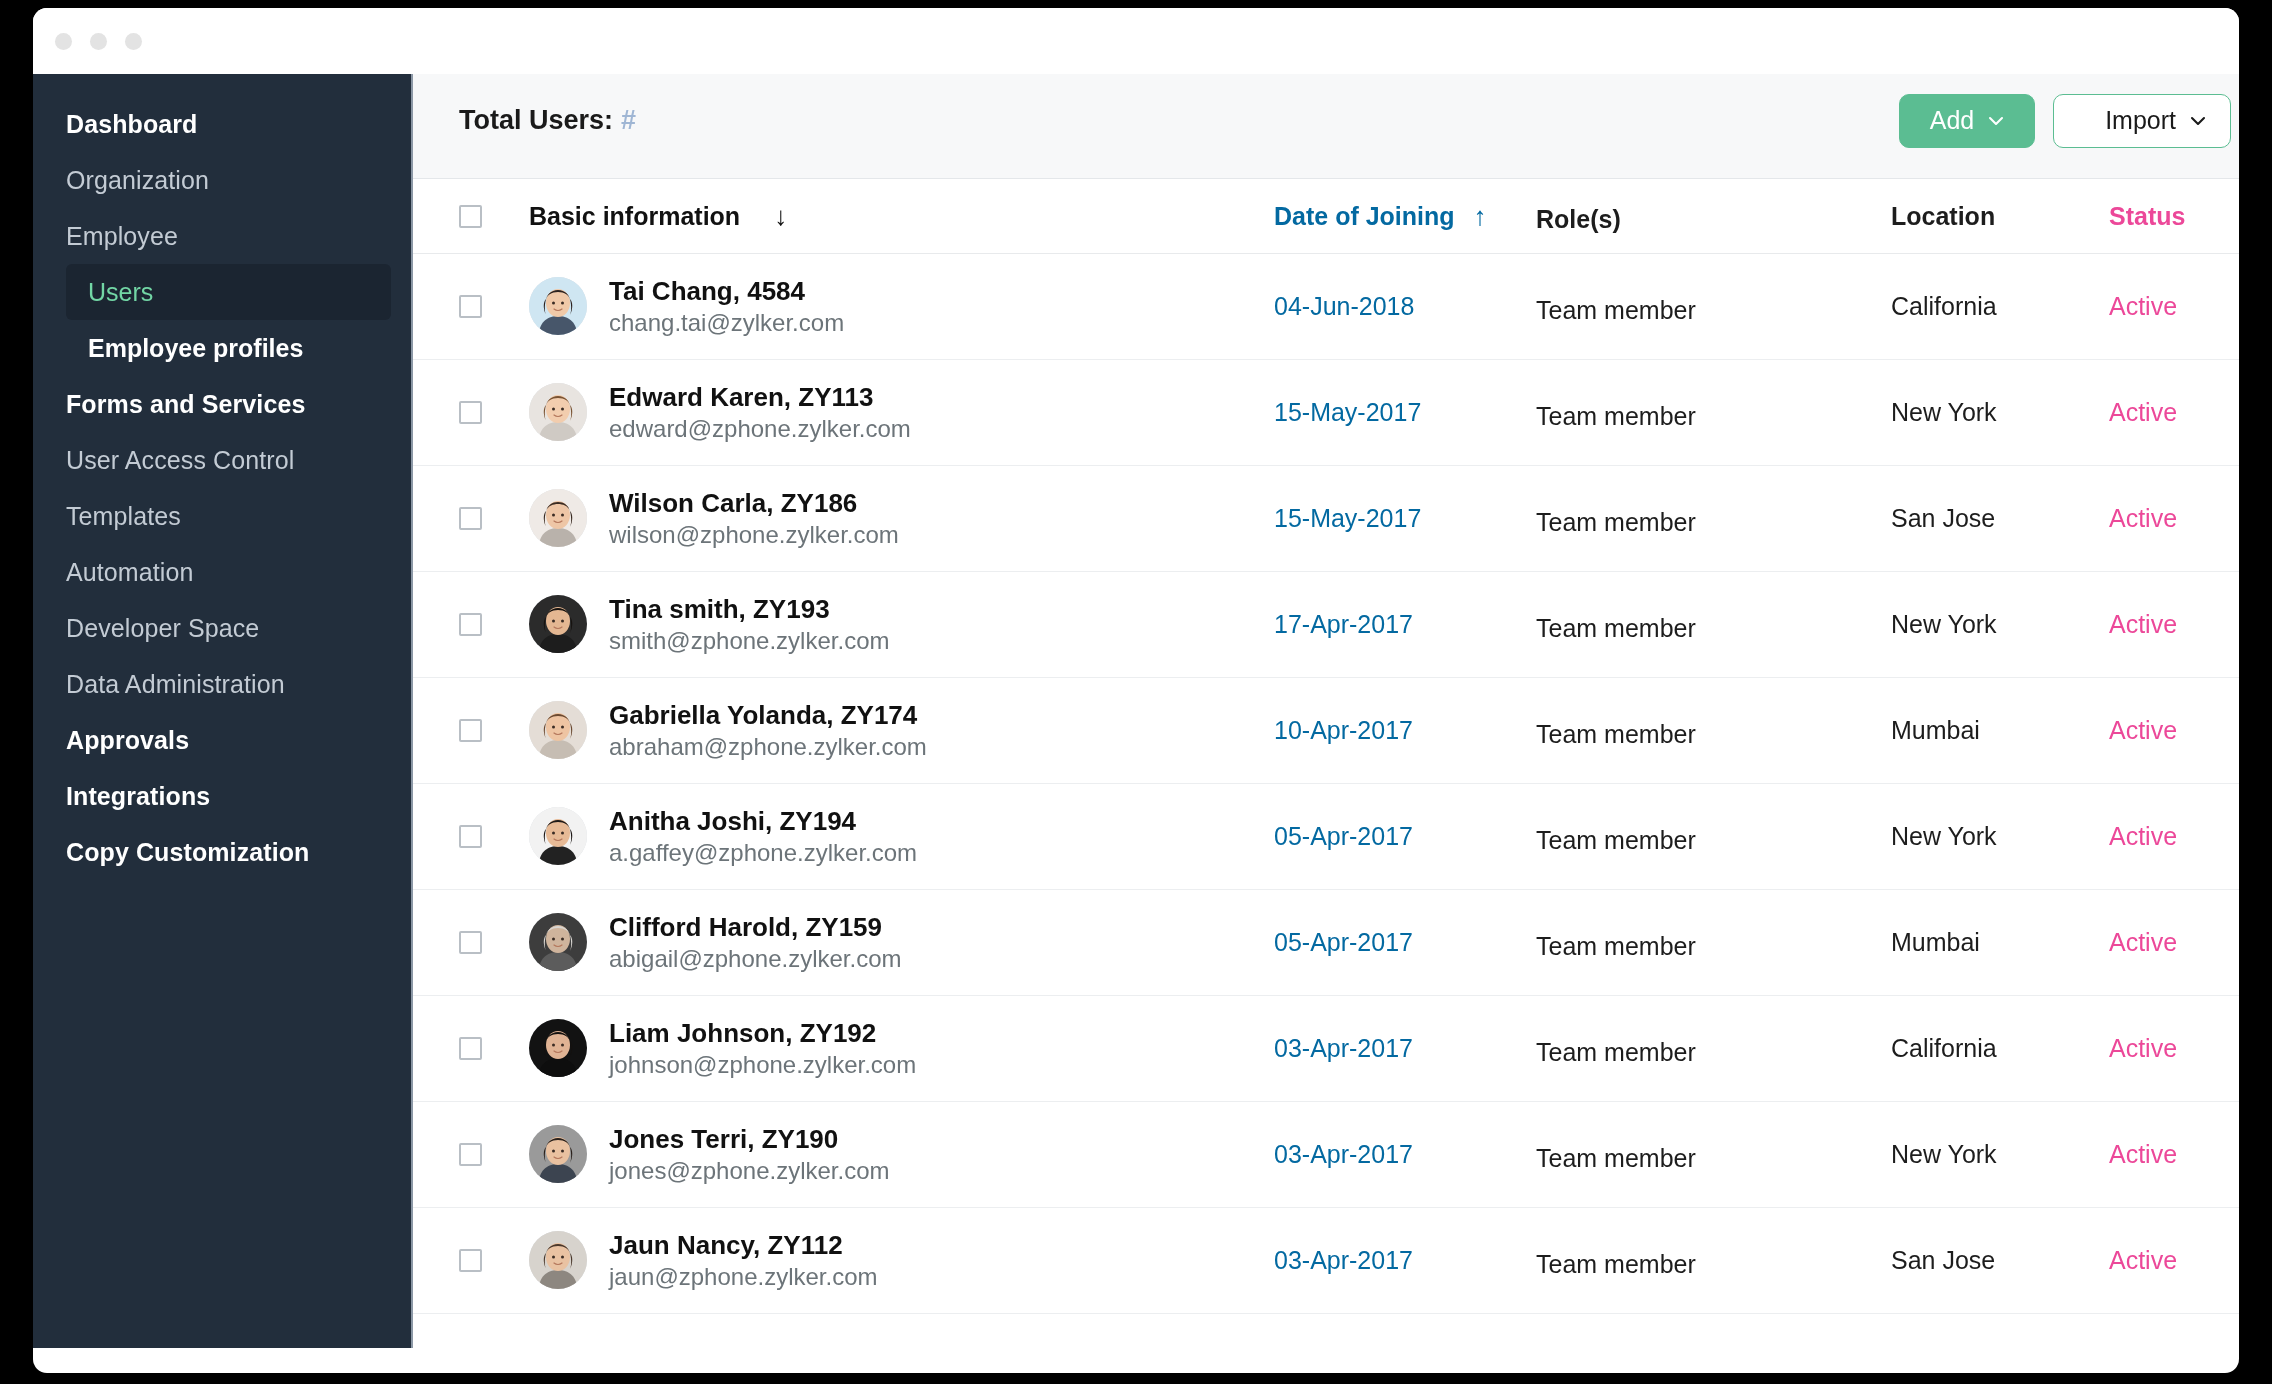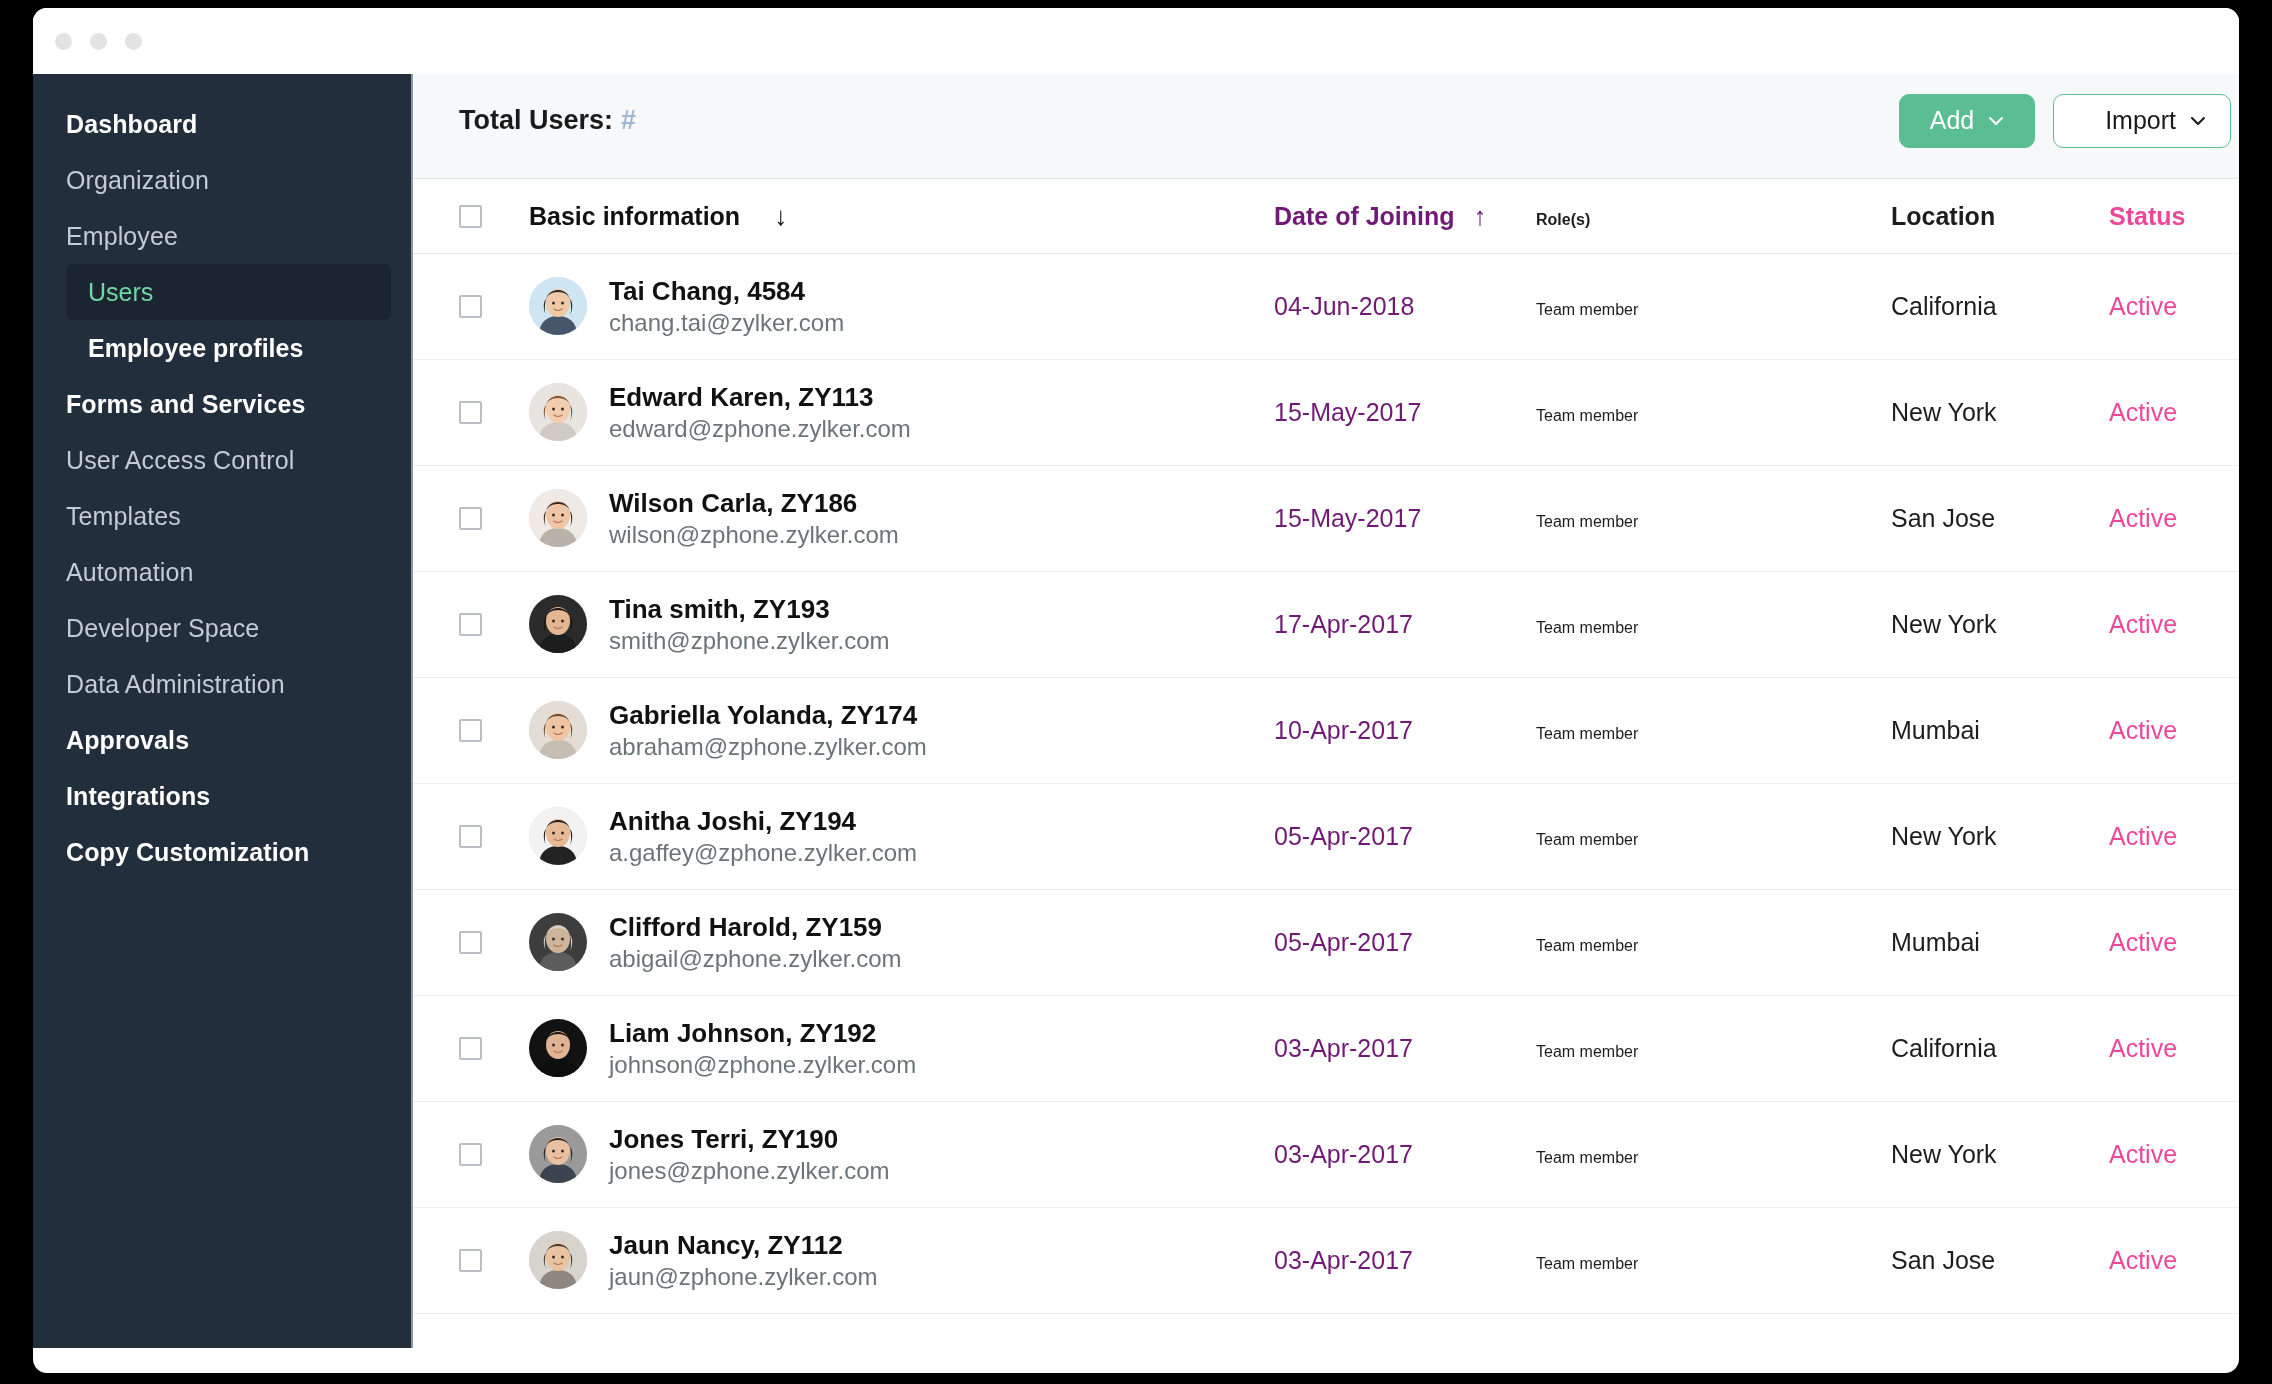--- a/index.html
+++ b/index.html
@@ -142,22 +142,22 @@
   }
   .c-check { flex: 0 0 70px; display: flex; align-items: center; }
   .chkbox {
     width: 23px; height: 23px;
     border: 2px solid #b9bfc5;
     border-radius: 2px;
     background: #fff;
     cursor: pointer;
   }
   .c-basic { flex: 0 0 745px; display: flex; align-items: center; gap: 22px; }
-  .c-date  { flex: 0 0 262px; font-size: 25px; color: #701a75; }
-  .c-role  { flex: 0 0 355px; font-size: 16px; color: #1d1d1d; margin-top: 7px; }
+  .c-date  { flex: 0 0 262px; font-size: 25px; color: #0369a1; }
+  .c-role  { flex: 0 0 355px; font-size: 25px; color: #1d1d1d; margin-top: 7px; }
   .c-loc   { flex: 0 0 218px; font-size: 25px; color: #1d1d1d; }
   .c-status{ flex: 0 0 160px; font-size: 25px; color: #ec4899; }
   .sort { margin-left: 12px; font-weight: normal; font-size: 26px; }
   .avatar {
     width: 58px; height: 58px;
     border-radius: 50%;
     flex: 0 0 58px;
     overflow: hidden;
     position: relative;
     background: #d9dde2;

